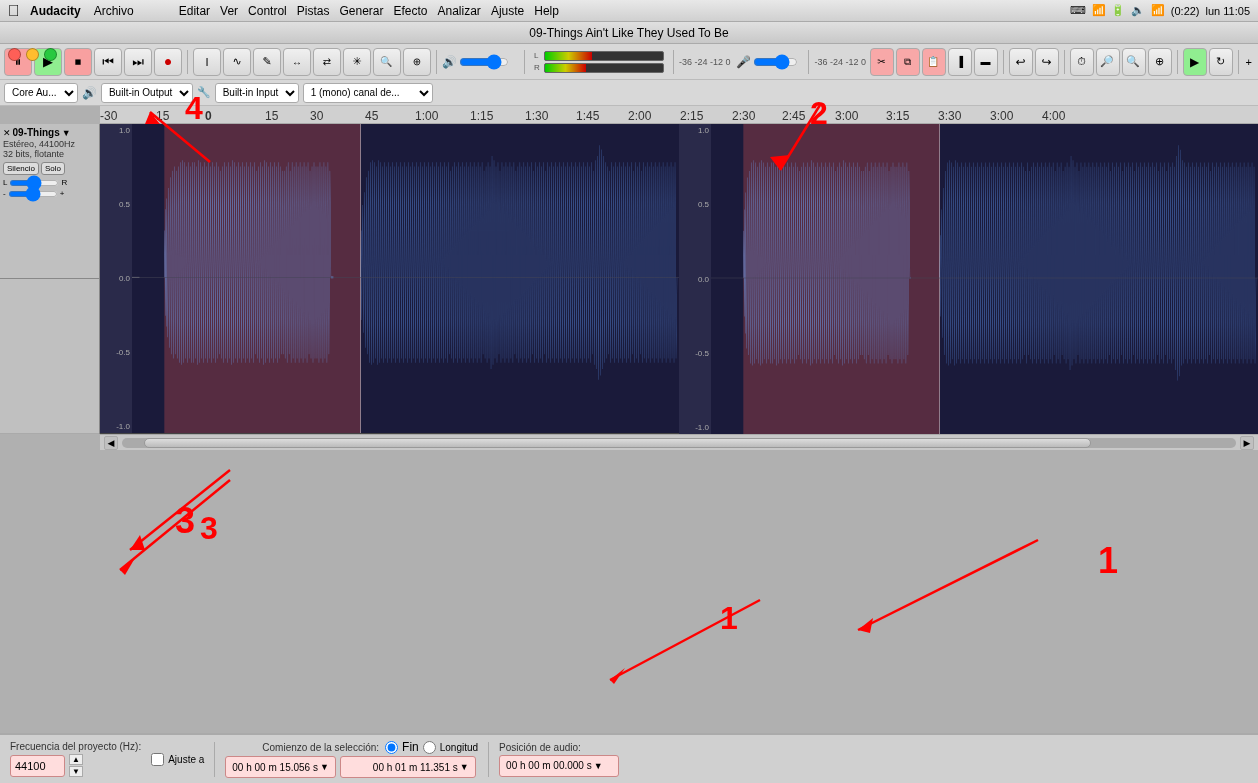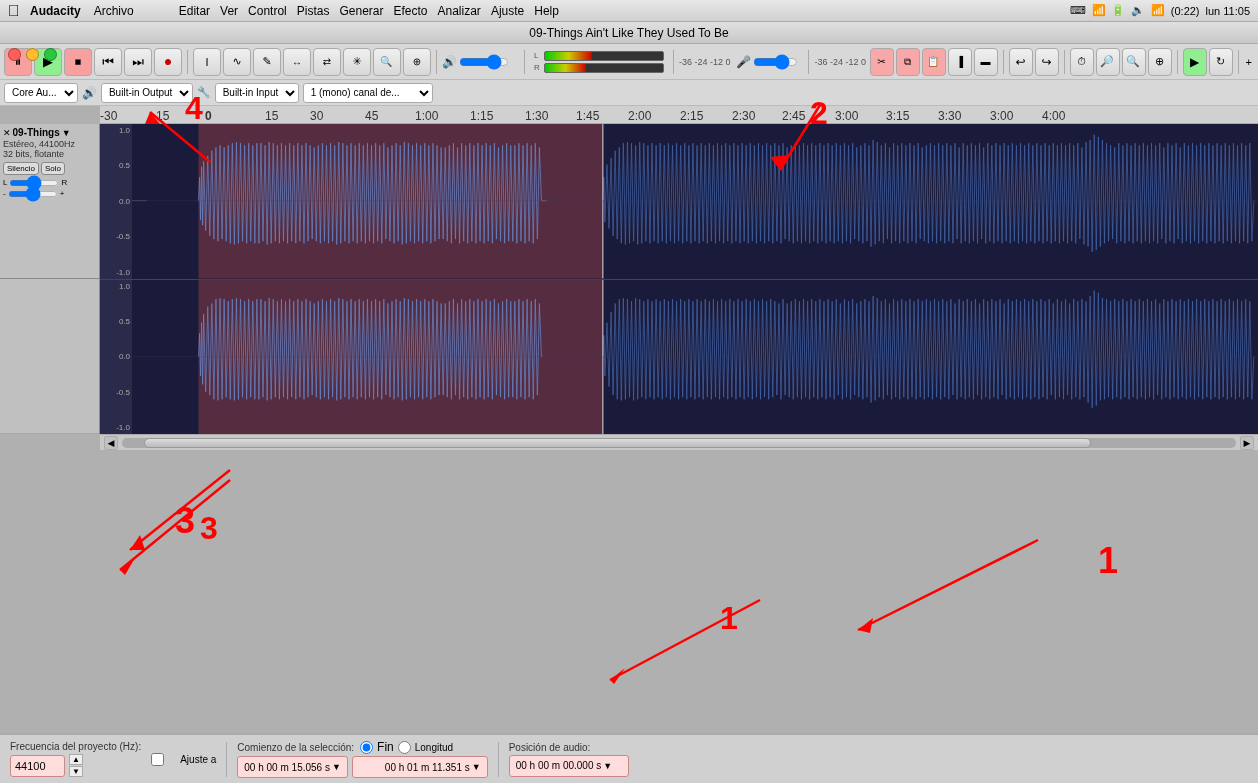--- a/index.html
+++ b/index.html
@@ -415,21 +415,21 @@
         <input type="range" min="-36" max="36" value="0" style="width: 50px; height: 6px;">
         <span>+</span>
       </div>
     </div>
 
     <div class="track-info" style="height:50%; padding:3px; background:#c0c0c0;">
       <div style="height:100%;"></div>
     </div>
   </div>
 
-  <div id="waveform-area" style="flex:1; display:flex; flex-direction:column; overflow:hidden; background:#222;">
+  <div id="waveform-area" style="flex:1; display:flex; flex-direction:row; overflow:hidden; background:#222;">
 
     <div style="flex:1; position:relative; overflow:hidden; background:#1a1a3a; border-bottom:1px solid #444; cursor:crosshair;">
 
       <div style="position:absolute; left:0; top:0; width:32px; height:100%; background:#2a2a4a; display:flex; flex-direction:column; justify-content:space-between; padding:2px 2px; font-size:8px; color:#aaa; z-index:2; align-items:flex-end;">
         <span>1.0</span>
         <span>0.5</span>
         <span>0.0</span>
         <span>-0.5</span>
         <span>-1.0</span>
       </div>
@@ -507,30 +507,30 @@
       <div class="status-value-box" style="min-width:55px; background:#fdd; border:1px solid #c88; padding:2px 4px;">
         <span>44100</span>
       </div>
       <div style="display:flex; flex-direction:column; gap:1px;">
         <div style="font-size:8px; cursor:pointer; border:1px solid #aaa; padding:0 2px; background:#eee;">▲</div>
         <div style="font-size:8px; cursor:pointer; border:1px solid #aaa; padding:0 2px; background:#eee;">▼</div>
       </div>
     </div>
   </div>
 
-  <div style="display:flex; align-items:center; gap:16px;">
+  <div style="display:flex; align-items:center; gap:4px;">
     <input type="checkbox" style="margin: 0px;">
     <span style="font-size:10px;">Ajuste a</span>
   </div>
 
   <div style="width:1px; height:35px; background:#aaa;"></div>
 
   <div style="display:flex; flex-direction:column; gap:2px;">
     <div style="display:flex; align-items:center; gap:6px;">
-      <span style="font-size:10px; color:#333;">Comienzo de la selección:</span>
+      <span style="font-size:10px; color:#333;margin-left:37px;">Comienzo de la selección:</span>
       <div style="display:flex; align-items:center; gap:4px;">
         <input type="radio" name="selmode" checked="" style="">
         <span style="font-size:12px;">Fin</span>
         <input type="radio" name="selmode" style="">
         <span style="font-size:10px;">Longitud</span>
       </div>
     </div>
     <div style="display:flex; align-items:center; gap:4px;">
       <div class="status-value-box" style="background:#fdd; border:1px solid #c88; font-size:10px; min-width:110px;align-items:center;">
         <span>00 h 00 m 15.056 s</span>

